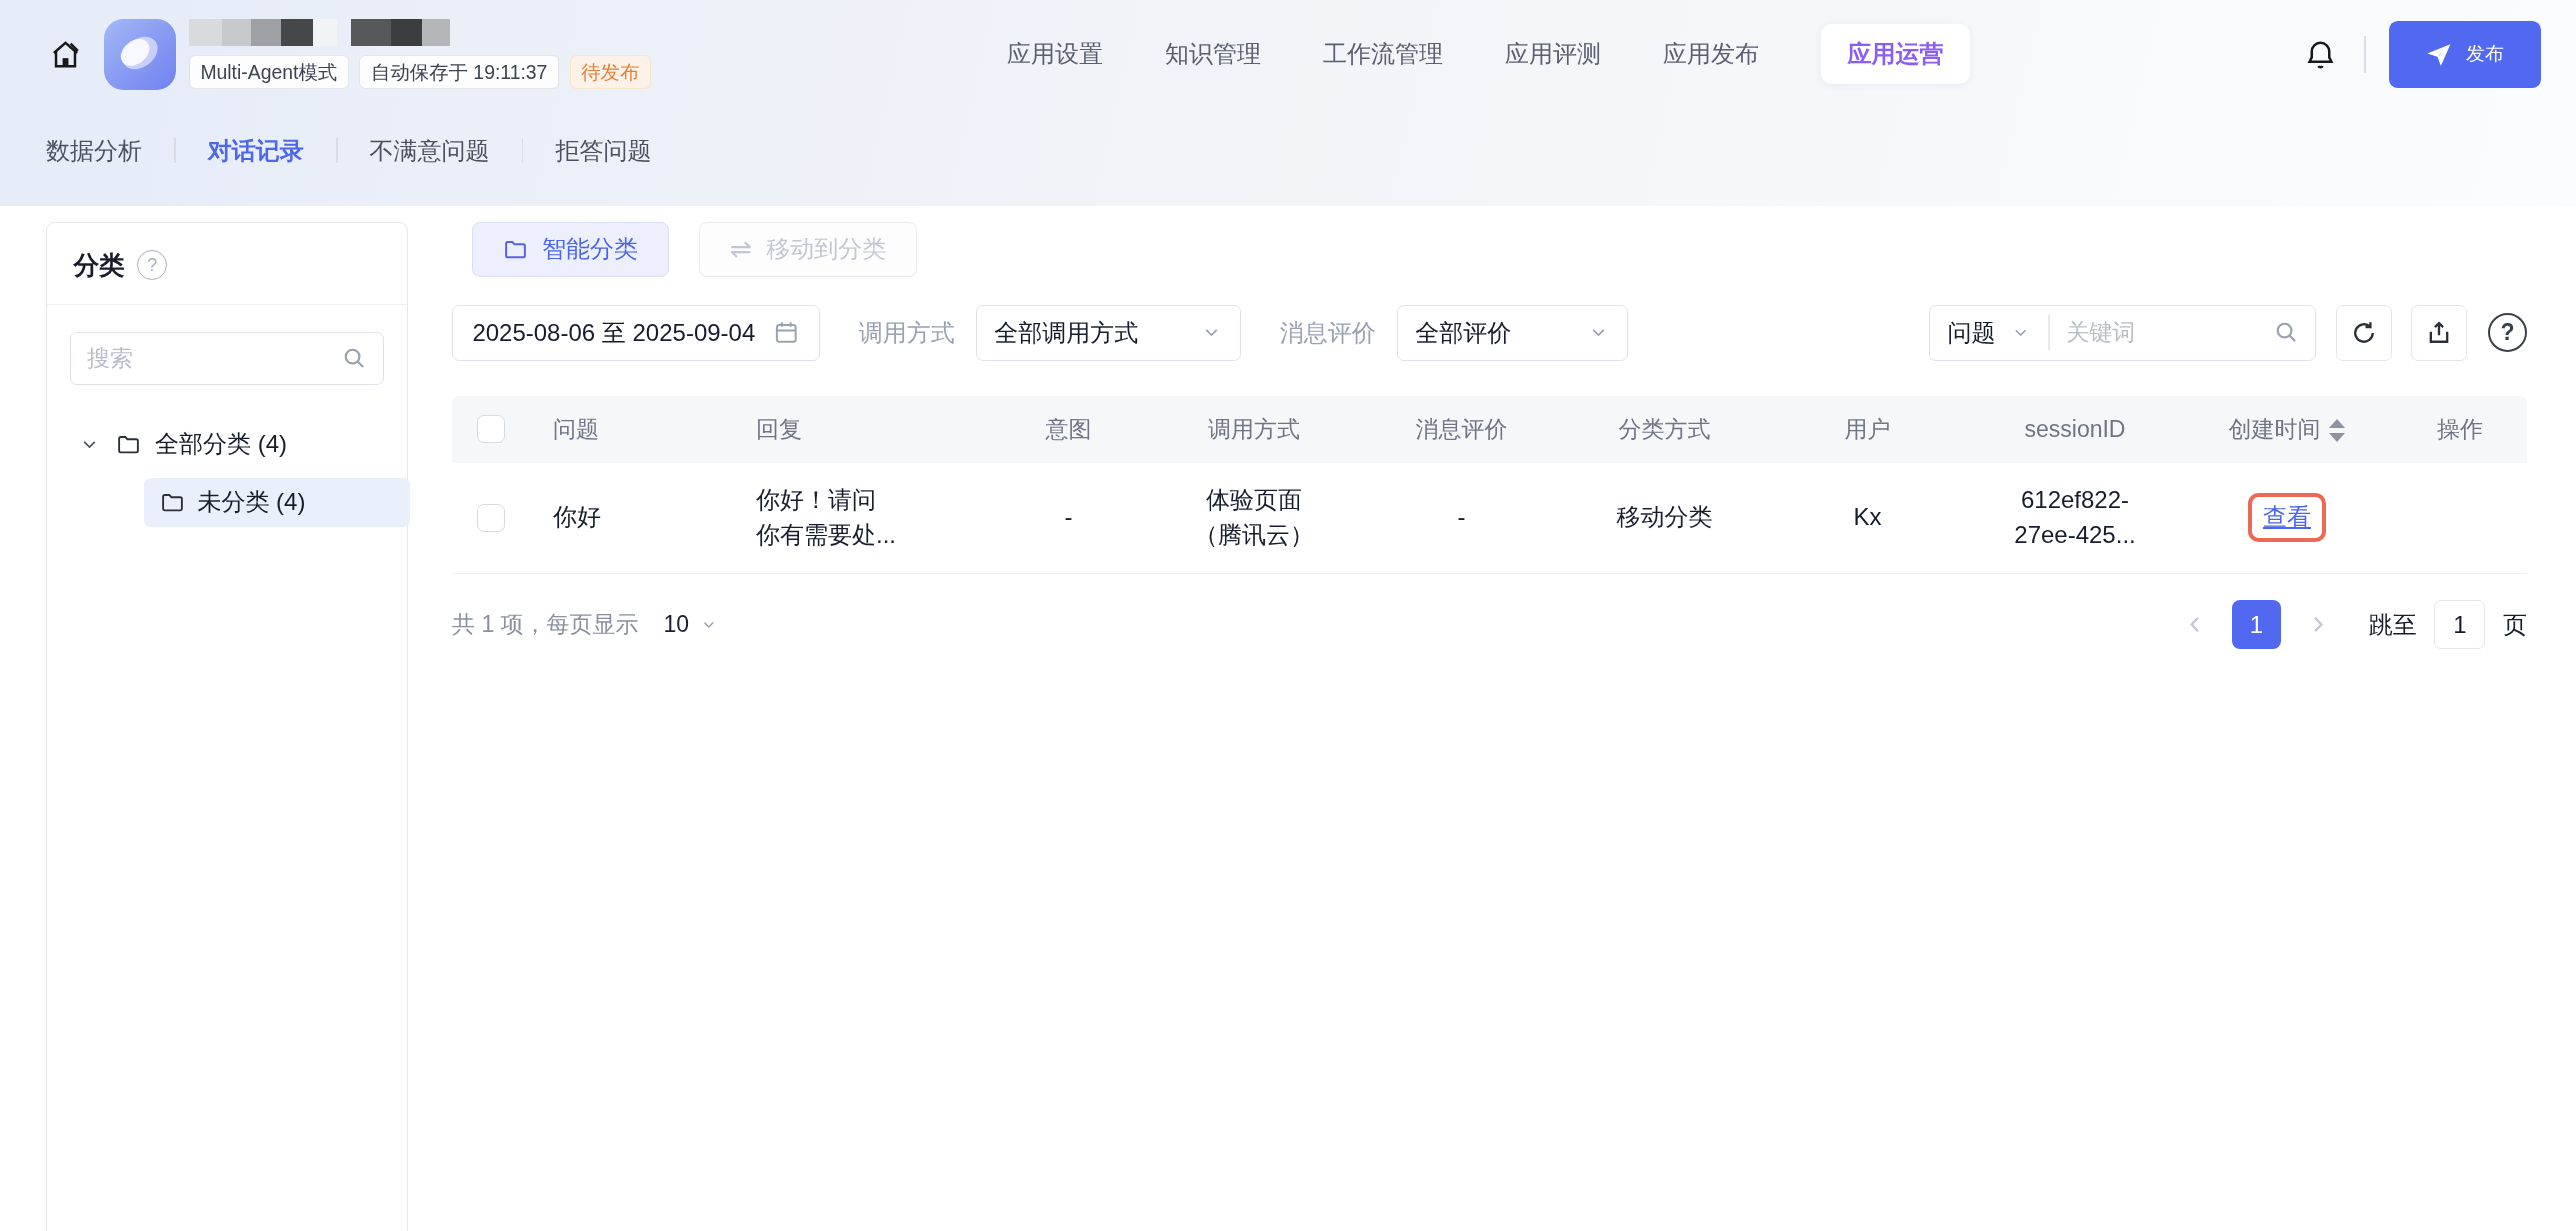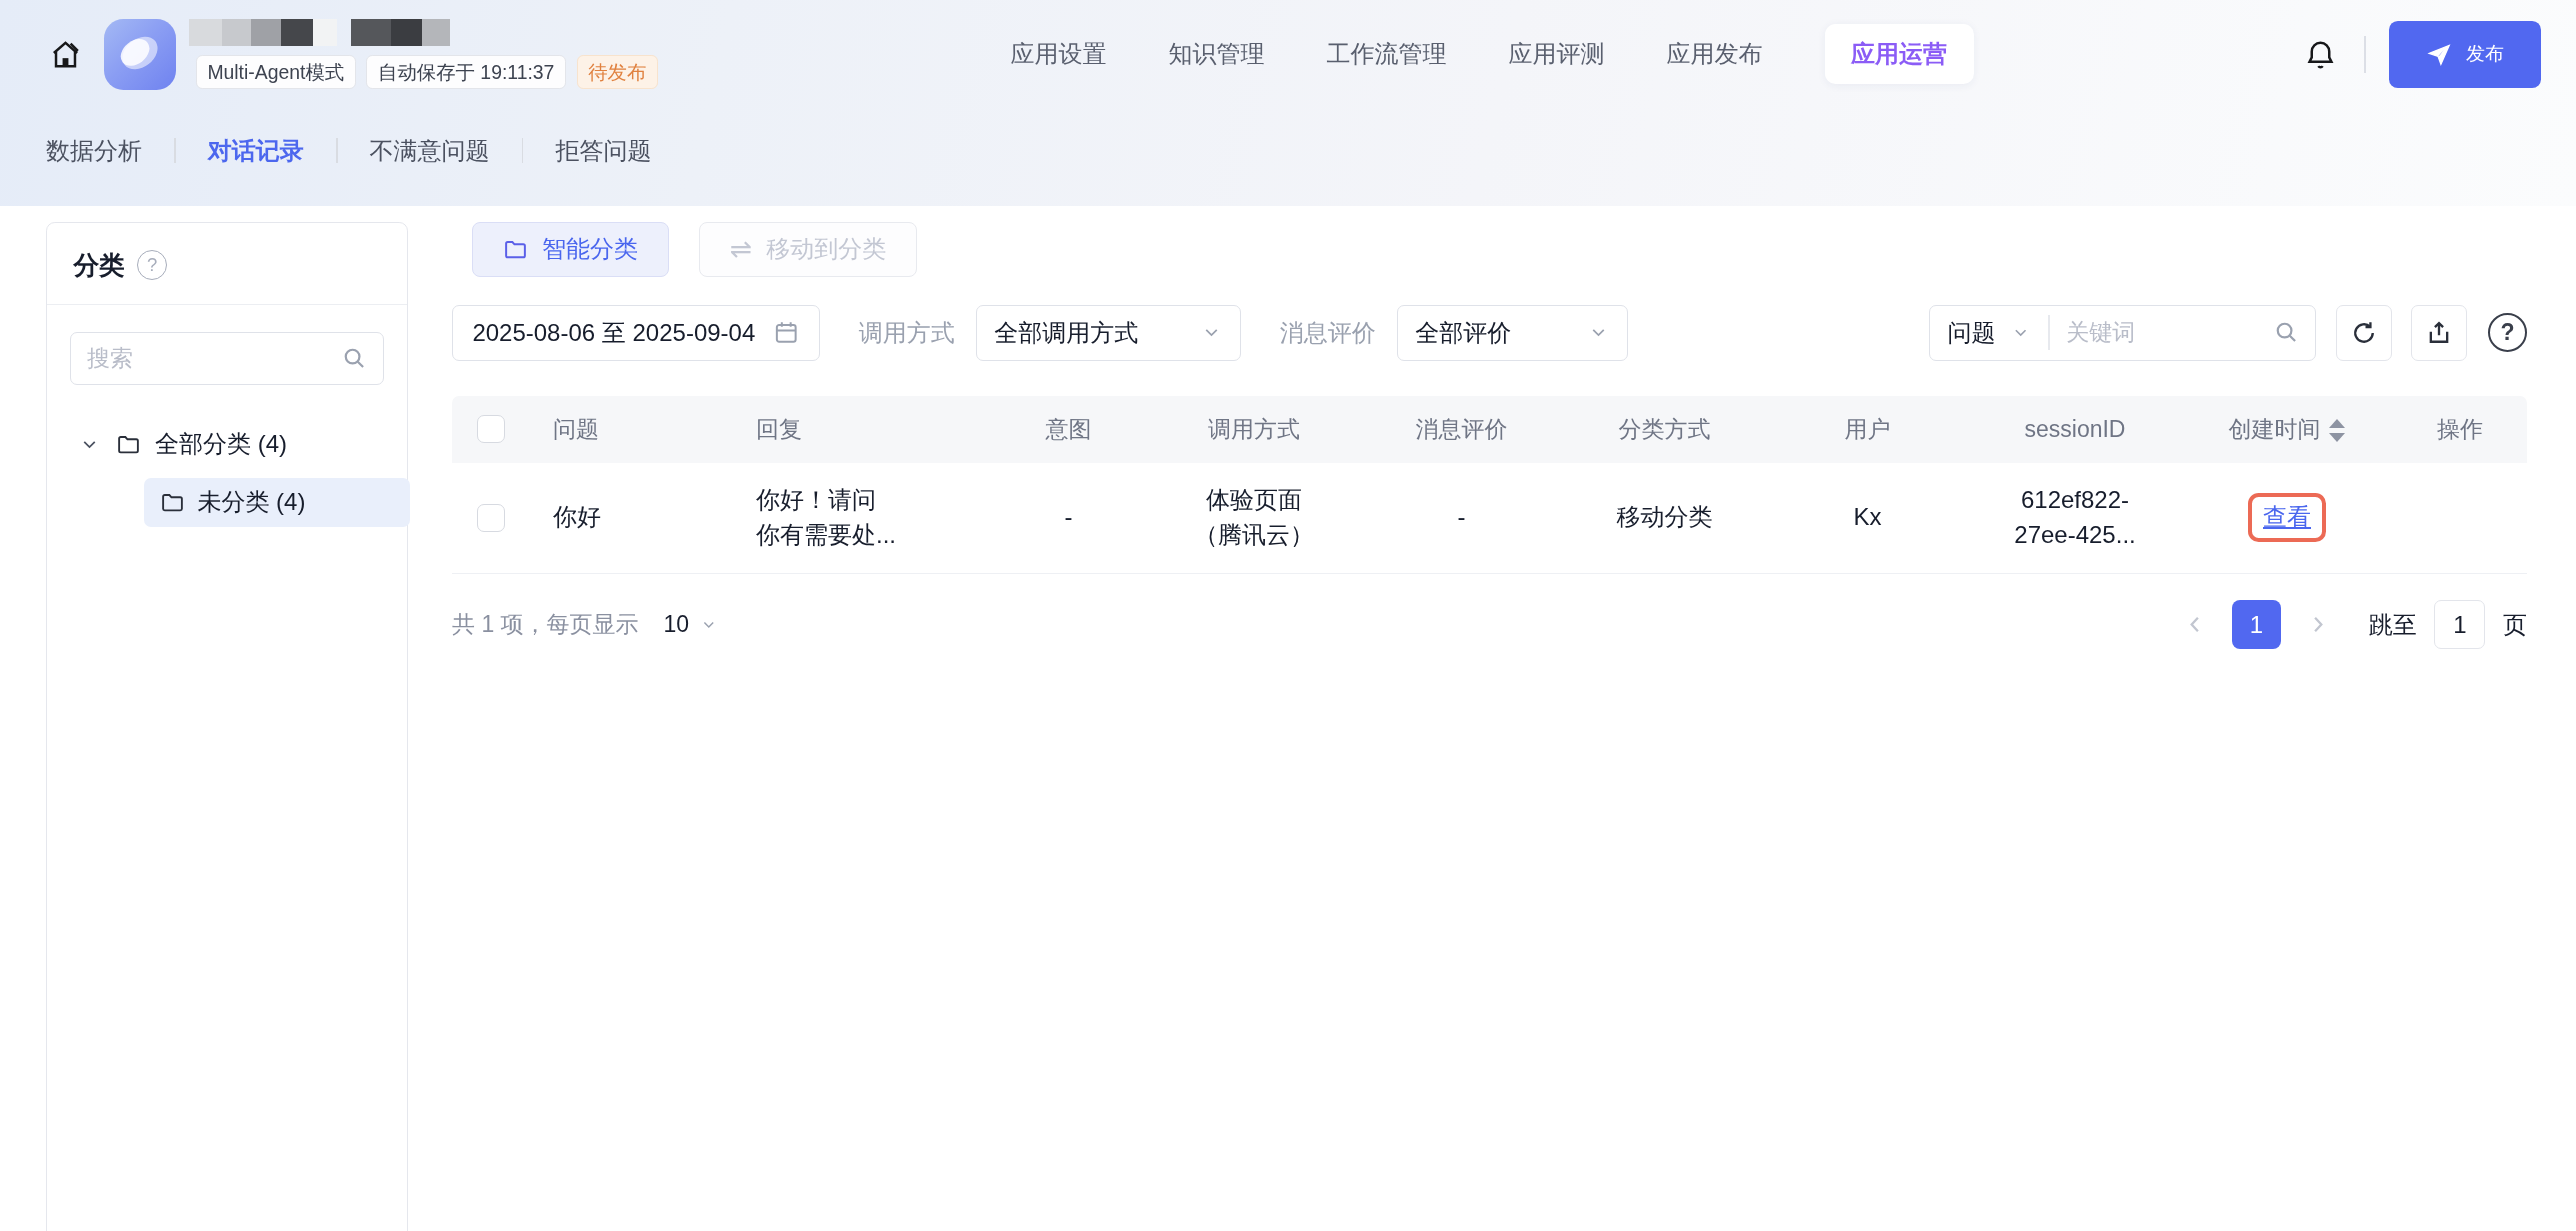--- a/index.html
+++ b/index.html
@@ -14,21 +14,21 @@
   .hdr { display:flex; align-items:center; height:108px; padding:0 35px 0 46px; }
   .home-btn { width:39px; height:39px; display:flex; align-items:center; justify-content:center; cursor:pointer; }
   .logo { width:72px; height:71px; border-radius:19.4px; margin-left:19.4px; flex:none;
           background:linear-gradient(135deg,#a4b9f4 0%,#8b9ef3 45%,#6f82f0 100%);
           position:relative; overflow:hidden; }
   .logo .swirl { position:absolute; left:14px; top:12.4px; width:44px; height:44px; }
   .title-block { margin-left:12.4px; display:flex; flex-direction:column; gap:8.8px; }
   .redact-row { display:flex; gap:14px; height:28px; align-items:center; }
   .redact-a { width:148px; height:26.5px; background:linear-gradient(90deg,#d8dadd 0 22%,#c7c9cd 22% 42%,#9fa1a6 42% 62%,#45474b 62% 84%,#f2f3f4 84% 100%); }
   .redact-b { width:99px; height:26.5px; background:linear-gradient(90deg,#55575b 0 40%,#3b3d41 40% 72%,#b4b6ba 72% 100%); }
-  .tag-row { display:flex; gap:10.6px; align-items:center;margin-left:7px; }
+  .tag-row { display:flex; gap:10.6px; align-items:center; }
   .tag { font-size:19.4px; color:#3d4350; background:#fdfdfe; border:0.9px solid #e3e5ea; border-radius:6.2px; padding:4.4px 10.6px; line-height:1.2; white-space:nowrap; }
   .tag.orange { color:#e0813f; background:#fdf2e7; border-color:#f8e3cd; }
 
   
   .nav { display:flex; align-items:center; gap:62px; margin:0 auto; padding-left:26.5px; }
   .nav-item { font-size:24px; color:#595f6e; cursor:pointer; white-space:nowrap; }
   .nav-item.active { color:#8b5cf6; background:#ffffff; border-radius:10.6px; padding:14px 26.5px; box-shadow:0 1.8px 8.8px rgba(40,56,118,0.06); font-weight:bold; }
 
   .hdr-right { display:flex; align-items:center; gap:23px; }
   .bell-btn { width:41px; height:41px; display:flex; align-items:center; justify-content:center; cursor:pointer; }

